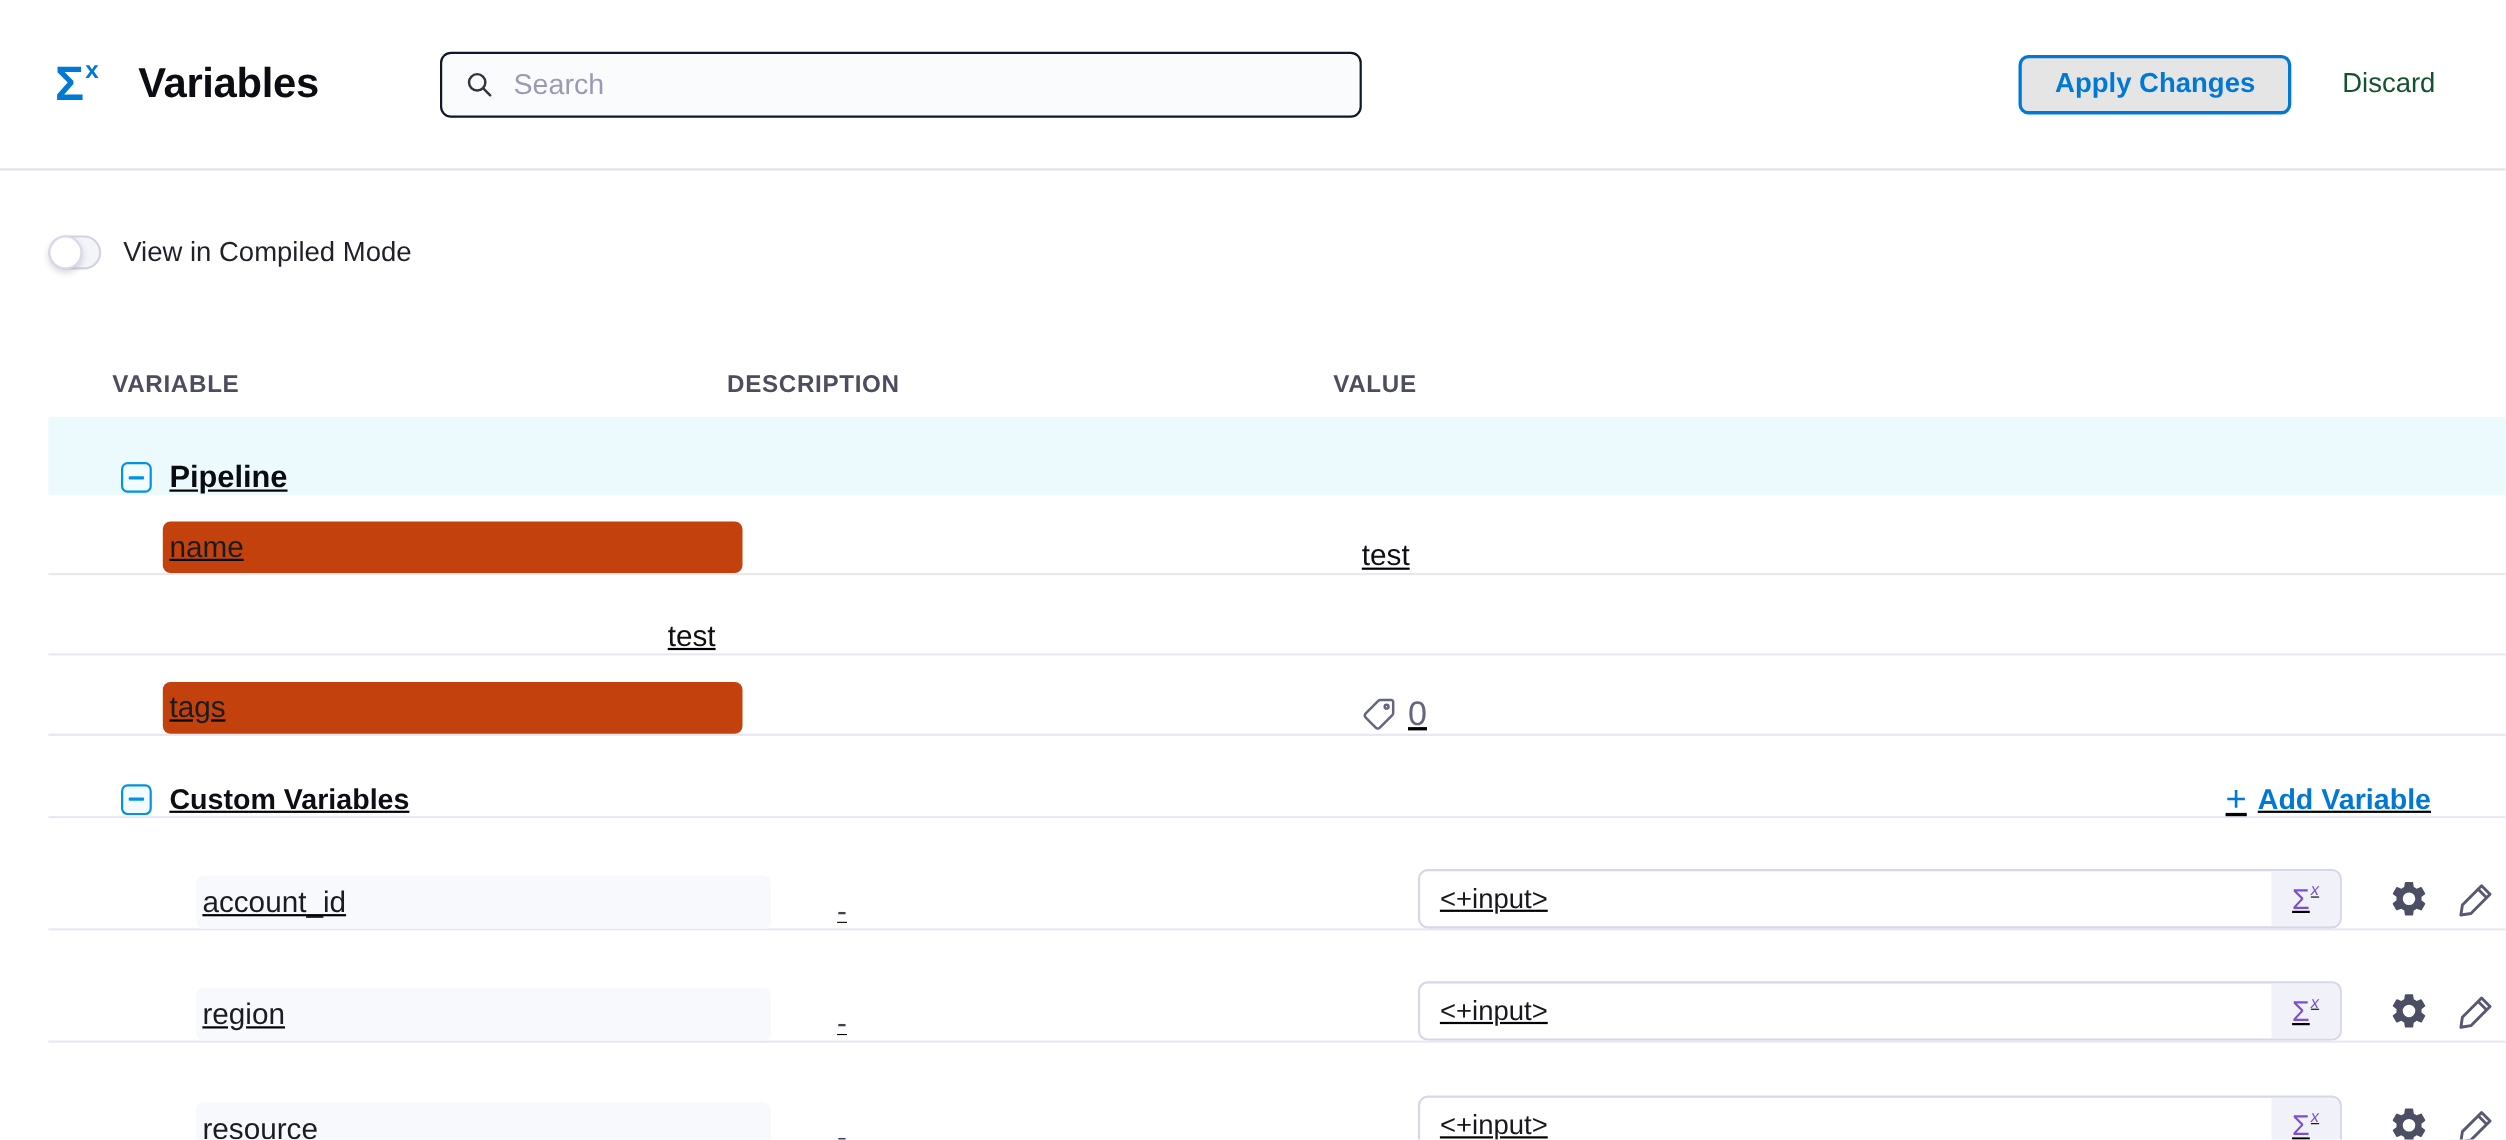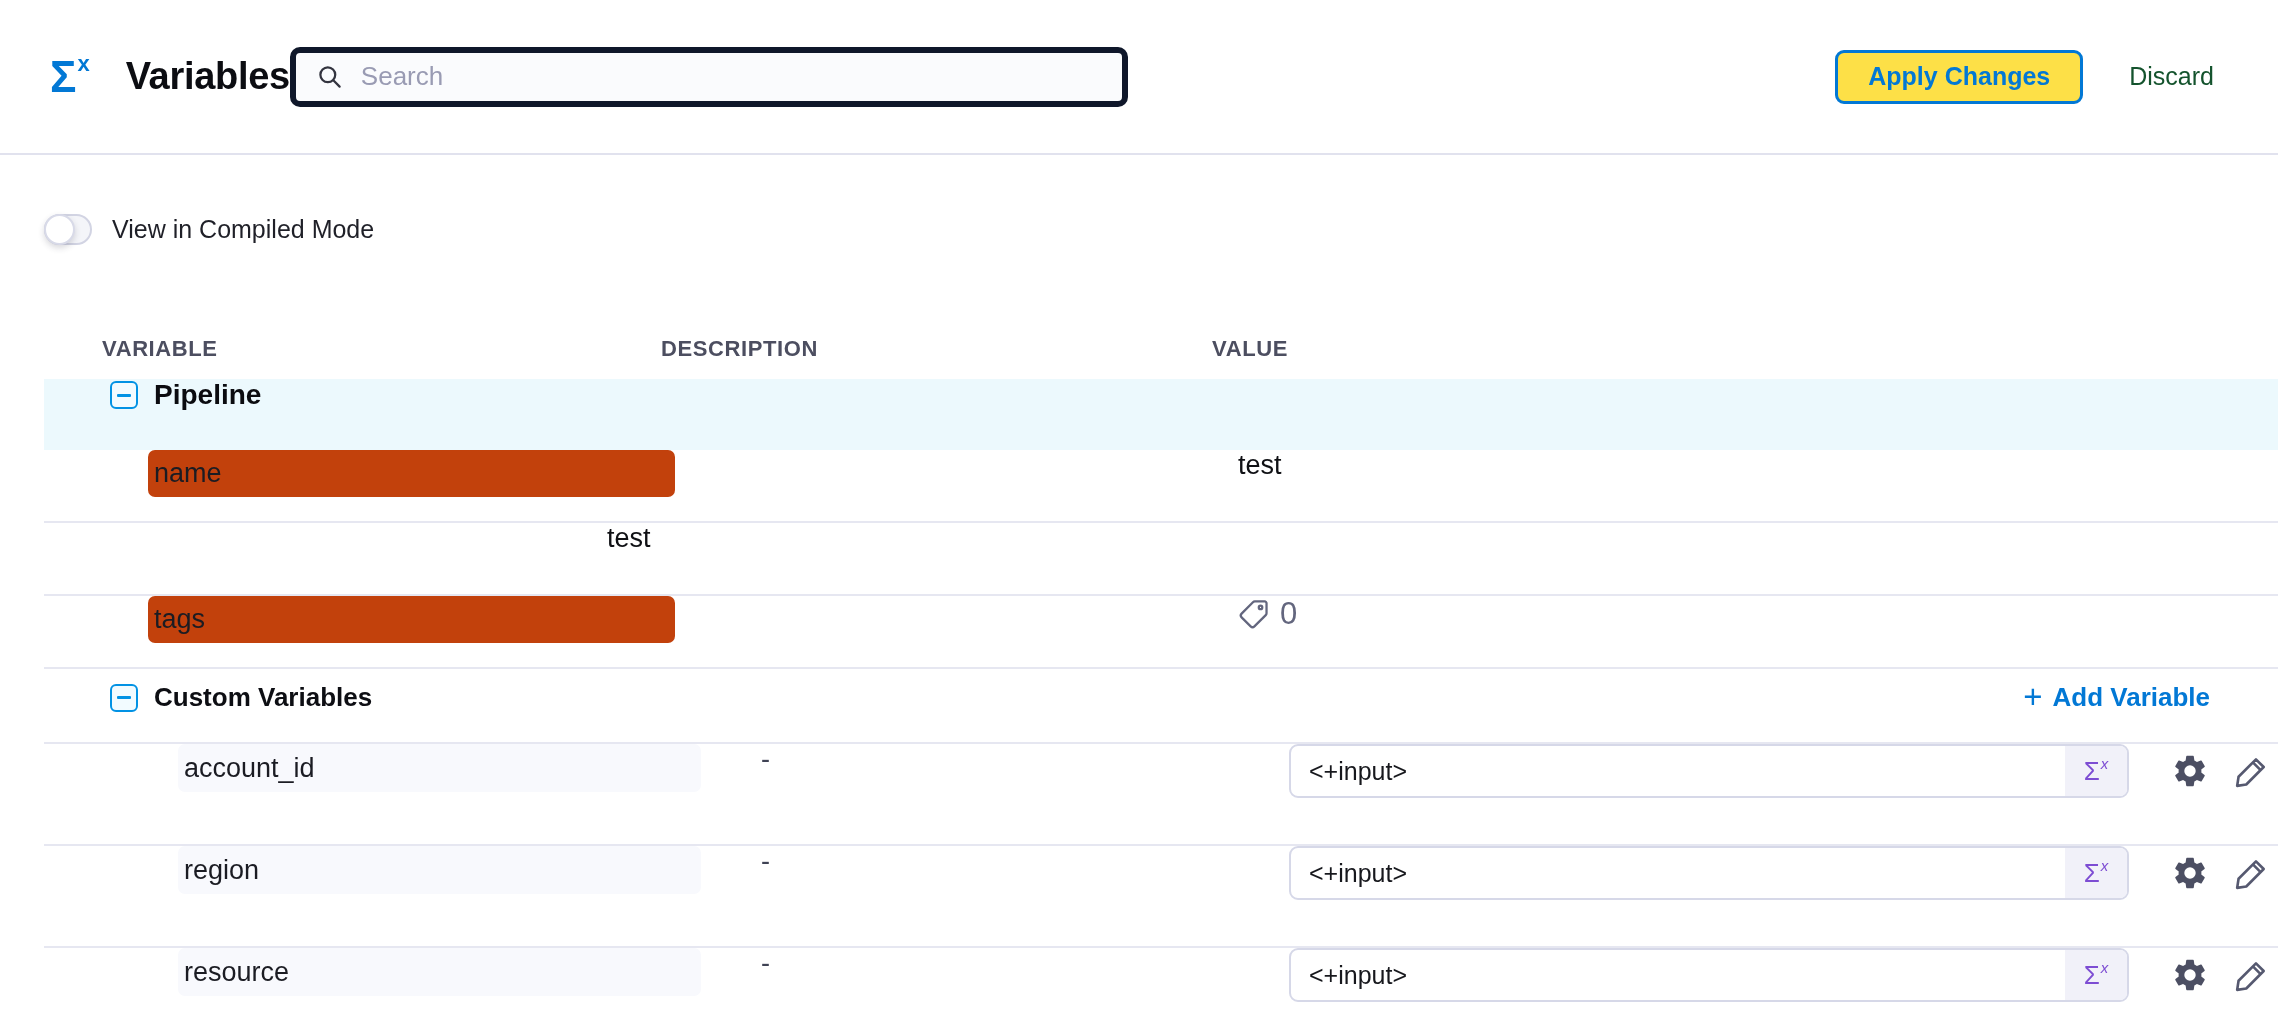--- a/index.html
+++ b/index.html
@@ -11,34 +11,34 @@
   
   .app-header{
     height:155px;border-bottom:2px solid #e1e2ee;
     display:flex;align-items:center;
     padding:0 64px 0 50px;box-sizing:border-box;background:#fff;
   }
   .logo{color:#0278d5;font-weight:700;font-size:44px;line-height:1;display:flex;align-items:flex-start;}
   .logo .sup{font-size:22px;font-weight:700;position:relative;top:-2px;margin-left:1px;}
   .page-title{font-size:38px;font-weight:700;color:#0c0d12;margin-left:36px;letter-spacing:-0.3px;}
   .search-box{
-    width:838px;height:60px;box-sizing:border-box;
-    border:6px solid #0f172a;border-radius:10px;background:#fafbfd;
+    margin-left:110px;width:838px;height:60px;box-sizing:border-box;
+    border:2px solid #0f172a;border-radius:10px;background:#fafbfd;
     display:flex;align-items:center;padding:0 20px;gap:16px;
   }
   .search-box svg{flex:0 0 auto;}
   .search-input{
     flex:1;border:none;outline:none;background:transparent;
     font-family:"Liberation Sans", sans-serif;font-size:26px;color:#15161d;
   }
   .search-input::placeholder{color:#9head9bb3;color:#999bb3;}
   .spacer{flex:1;}
   .apply-btn{
     height:54px;box-sizing:border-box;padding:4px 30px;border-radius:9px;
-    border:3px solid #0278d5;background:#fde047;color:#0278d5;
+    border:3px solid #0278d5;background:#e5e5e5;color:#0278d5;
     font-size:25px;font-weight:700;display:flex;align-items:center;cursor:pointer;
     font-family:"Liberation Sans", sans-serif;
   }
   .discard-link{margin-left:46px;color:#14532d;font-size:25px;font-weight:400;cursor:pointer;}
 
   
   .toggle-row{margin:58px 0 0 44px;display:flex;align-items:center;gap:20px;height:33px;}
   .switch{
     position:relative;width:48px;height:31px;border-radius:17px;
     background:#f4f5f9;border:2px solid #d2d4e3;box-sizing:border-box;cursor:pointer;
@@ -52,21 +52,21 @@
 
   
   .var-table{margin-top:72px;padding-left:44px;}
   .thead{height:61px;display:flex;align-items:center;
     color:#4c4e60;font-size:22px;font-weight:700;letter-spacing:.6px;}
   .cell-var{flex:0 0 617px;box-sizing:border-box;}
   .thead .cell-var{padding-left:58px;}
   .cell-desc{flex:0 0 551px;box-sizing:border-box;}
   .cell-val{flex:1;display:flex;align-items:center;}
 
-  .row{display:flex;align-items:flex-start;border-bottom:2px solid #e6e7f1;box-sizing:border-box;background:#fff;}
+  .row{display:flex;align-items:flex-end;border-bottom:2px solid #e6e7f1;box-sizing:border-box;background:#fff;text-decoration:underline;}
 
   
   .row.group-pipeline{height:71px;background:#ecf9fd;border-bottom:none;}
   .group-left{display:flex;align-items:center;padding-left:66px;}
   .collapse-box{
     width:28px;height:28px;box-sizing:border-box;border:2px solid #0292e4;border-radius:6px;
     background:#f2fbff;display:flex;align-items:center;justify-content:center;cursor:pointer;flex:0 0 auto;
   }
   .collapse-box .minus{width:14px;height:3px;background:#0292e4;border-radius:1px;}
   .group-pipeline .group-label{margin-left:16px;font-size:28px;font-weight:700;color:#0b0c10;}

